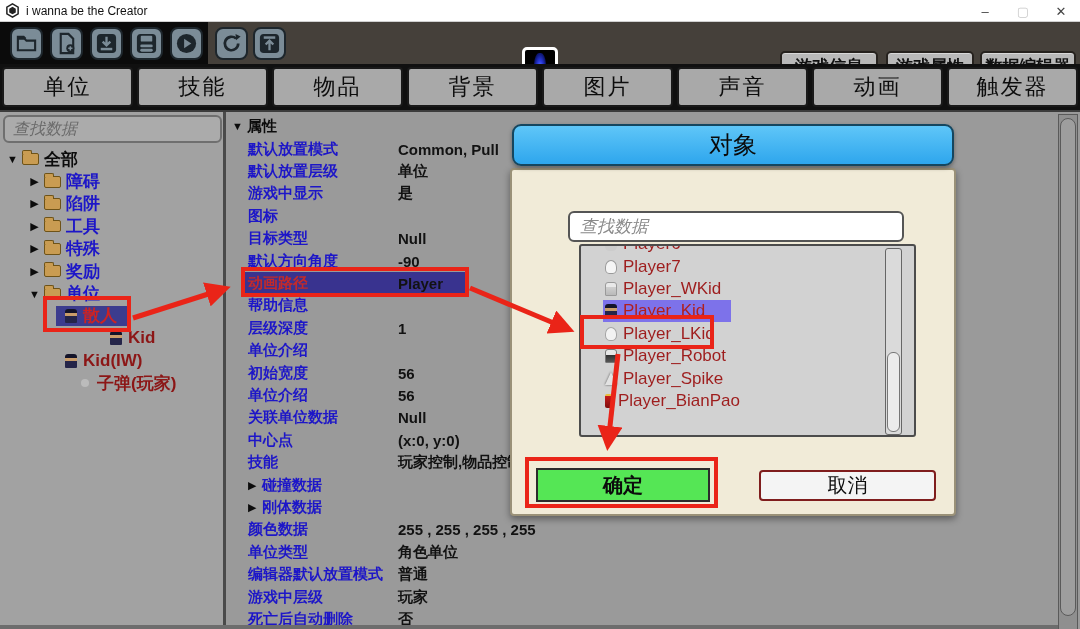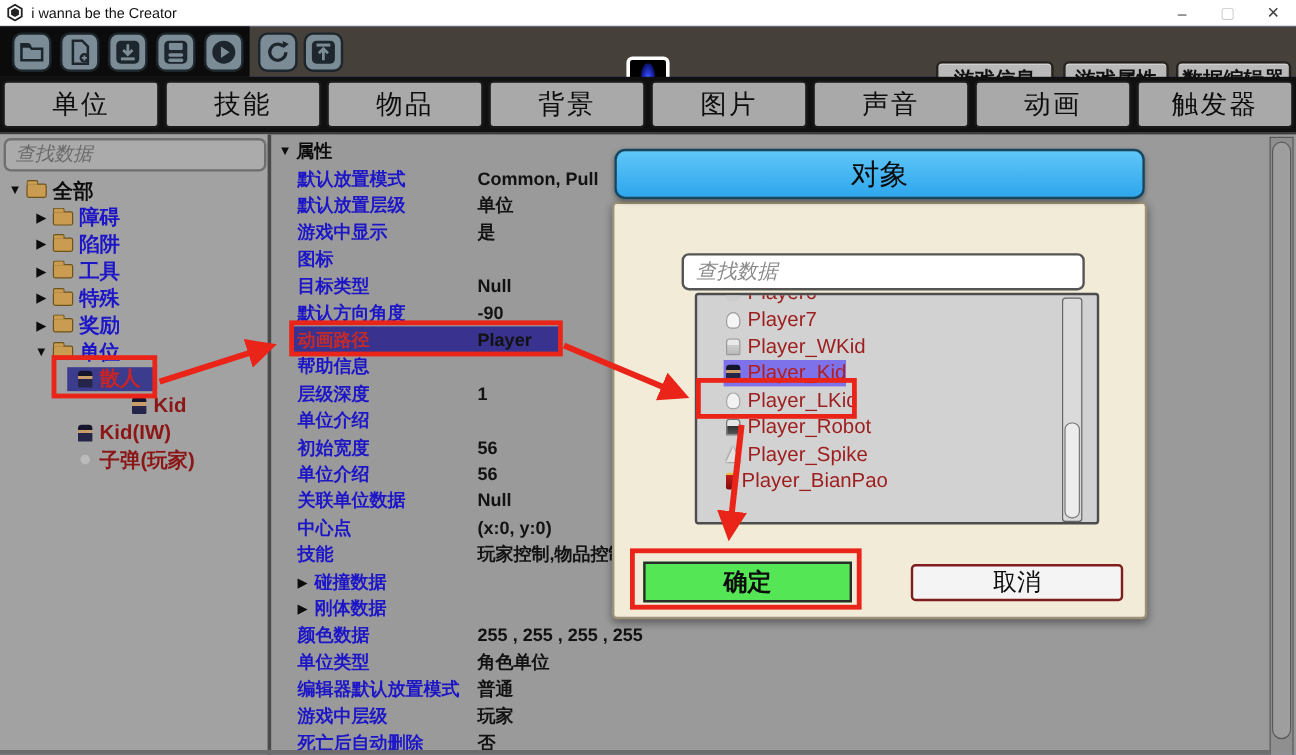--- a/index.html
+++ b/index.html
@@ -1,18 +1,18 @@
 <!DOCTYPE html>
 <html><head>
 <meta charset="utf-8">
 <style>
   * { margin:0; padding:0; box-sizing:border-box; }
   html,body { width:1080px; height:629px; overflow:hidden;
     font-family:"Liberation Sans","DejaVu Sans",sans-serif; }
-  #app { position:relative; width:1080px; height:629px; background:#1d4ed8; }
+  #app { position:relative; width:1080px; height:629px; background:#eab308; }
 
   
   .titlebar { position:absolute; left:0; top:0; width:1080px; height:22px;
     background:#ffffff; border-bottom:1px solid #d0d0d0; display:flex; align-items:center; }
   .appicon { width:15px; height:15px; margin:0 6px 0 5px; }
   .apptitle { font-size:12px; color:#111; }
   .wincontrols { position:absolute; right:0; top:0; height:22px; display:flex; }
   .winbtn { width:38px; height:22px; display:flex; align-items:center; justify-content:center;
     font-size:13px; color:#444; cursor:default; }
   .winbtn.max { color:#c9c9c9; }
@@ -106,21 +106,21 @@
   .dlg-search { position:absolute; left:56px; top:41px; width:336px; height:31px; background:#fff;
     border:2px solid #555; border-radius:6px; font-style:italic; font-size:17px; color:#777;
     padding:0 10px; outline:none; z-index:2; }
   .dlg-search::placeholder { color:#8a8a8a; font-style:italic; }
   .dlg-list { position:absolute; left:67px; top:74px; width:337px; height:193px; background:#d2d2d2;
     border:2px solid #4c4c4c; border-radius:3px; overflow:hidden; }
   .dlg-items { margin-top:-13px; }
   .dlg-item { position:relative; height:22.4px; display:flex; align-items:center; padding-left:22px; }
   .dlg-item .inner { display:inline-flex; align-items:center; height:22px; }
   .dlg-item .lbl { font-size:17px; font-weight:normal; color:#9e1d1d; }
-  .dlg-item.sel .inner { background:#7d72ea; }
+  .dlg-item.sel .inner { background:#7d72ea; padding-right:26px; }
   .dlg-item.sel .lbl { color:#b01f1f; }
   .dlg-scroll { position:absolute; right:12px; top:2px; width:17px; height:187px;
     background:#dadada; border:1px solid #666; border-radius:3px; }
   .dlg-scroll .thumb { position:absolute; left:1px; top:103px; width:13px; height:80px;
     background:#ececec; border:1px solid #777; border-radius:6px; }
   .btn-confirm { position:absolute; left:24px; top:298px; width:174px; height:34px; background:#55e655;
     border:2px solid #2c2c2c; display:flex; align-items:center; justify-content:center;
     font-size:20px; font-weight:bold; color:#0c0c0c; }
   .btn-cancel { position:absolute; left:247px; top:300px; width:177px; height:31px; background:#f4f4f4;
     border:2px solid #7f1d1d; border-radius:4px; display:flex; align-items:center; justify-content:center;
@@ -283,21 +283,21 @@
           <div class="treerow t-item" style="padding-left: 50px; margin-left: 45px;">
             <span class="arrow"></span>
             <span class="spr sp-kid"></span>
             <span class="lbl">Kid</span>
           </div>
           <div class="treerow t-item" style="padding-left: 50px;">
             <span class="arrow"></span>
             <span class="spr sp-kid"></span>
             <span class="lbl">Kid(IW)</span>
           </div>
-          <div class="treerow t-item" style="padding-left: 50px;">
+          <div class="treerow t-item" style="padding-left: 64px;">
             <span class="arrow"></span>
             <span class="spr sp-dot"></span>
             <span class="lbl">子弹(玩家)</span>
           </div>
         </div>
     </div>
 
     <div class="props" id="props">
       <div class="propheader">
         <span class="arrow">▼</span>

